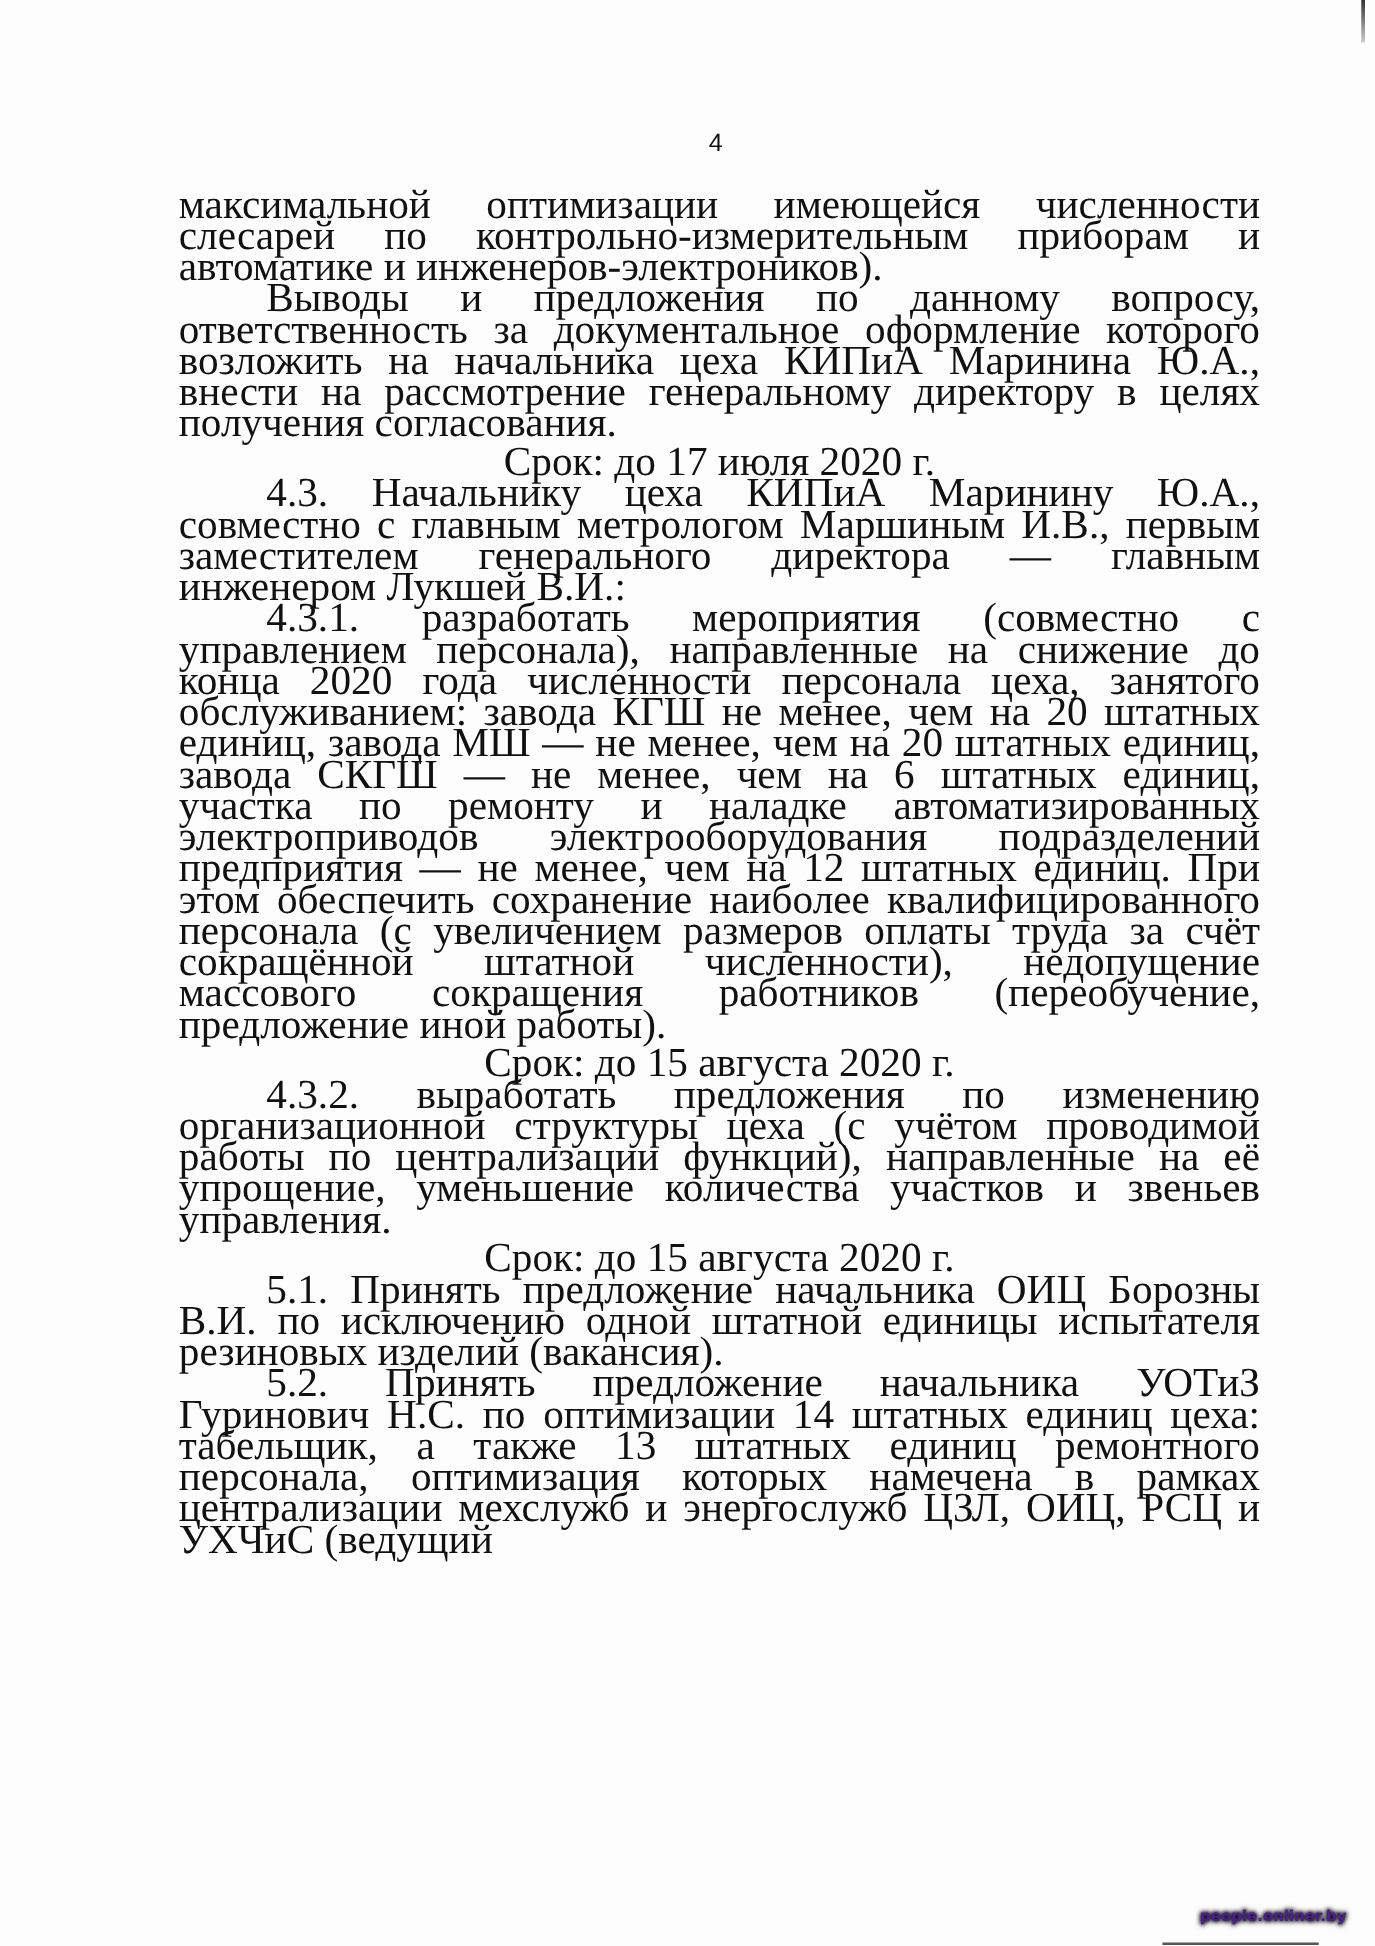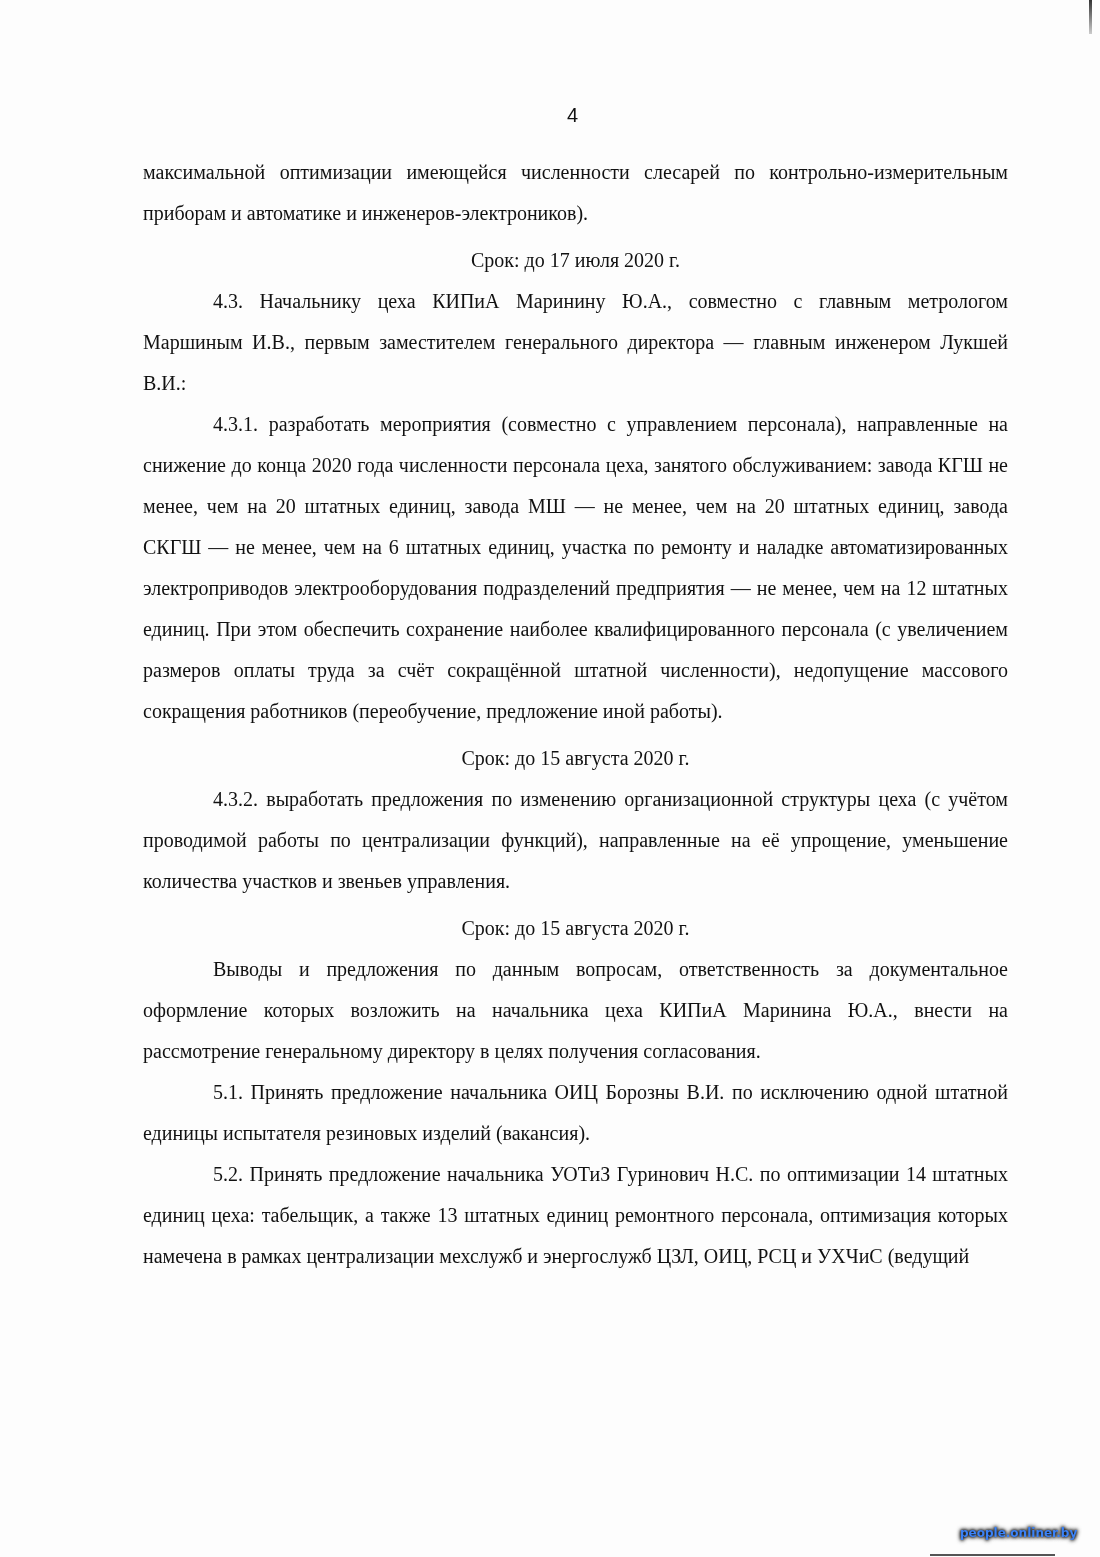--- a/index.html
+++ b/index.html
@@ -4,45 +4,45 @@
   <style>
     html, body { margin: 0; padding: 0; }
     body {
       width: 1100px; height: 1557px; overflow: hidden;
       background: #ffffff; position: relative;
       font-family: "Liberation Serif", "DejaVu Serif", serif;
       color: #111;
     }
     .page { position: absolute; left: 0; top: 0; width: 1100px; height: 1557px; background: #fdfdfd; }
     .page-number { position: absolute; left: 0; width: 1145px; top: 104px; text-align: center; font-size: 20px; font-family: "Liberation Sans", "DejaVu Sans", sans-serif; }
-    .content { position: absolute; left: 143px; top: 152px; width: 865px; font-size: 20px; line-height: 41px; }
+    .content { position: absolute; left: 143px; top: 152px; width: 865px; font-size: 33px; line-height: 25px; }
     .p { text-align: justify; margin: 0; }
     .indent { text-indent: 70px; }
     .deadline { text-align: center; margin: 0; padding-top: 6px; }
     .num5 { text-indent: 82px; margin: 0; }
     .num5 .n { display: inline-block; width: 48px; text-indent: 0; }
     .edge-mark { position: absolute; left: 1089px; top: 0; width: 3px; height: 34px; background: linear-gradient(#333, #ccc); }
-    .watermark { position: absolute; left: 960px; top: 1526px; font-family: "DejaVu Sans", sans-serif; font-weight: bold; font-size: 12px; color: #3b82f6; text-shadow: 0 0 3px #000, 0 0 4px #000, 0 0 5px #333; }
+    .watermark { position: absolute; left: 960px; top: 1526px; font-family: "DejaVu Sans", sans-serif; font-weight: bold; font-size: 12px; color: #4c1d95; text-shadow: 0 0 3px #000, 0 0 4px #000, 0 0 5px #333; }
     .bottom-line { position: absolute; left: 930px; top: 1554px; width: 125px; height: 2px; background: #555; }
   </style>
 </head>
 <body>
 
 <div class="page">
   <div class="edge-mark"></div>
   <div class="page-number">4</div>
 
   <div class="content">
     <p class="p">максимальной оптимизации имеющейся численности слесарей по контрольно-измерительным приборам и автоматике и инженеров-электроников).</p>
+    <p class="p indent">Выводы и предложения по данному вопросу, ответственность за документальное оформление которого возложить на начальника цеха КИПиА Маринина Ю.А., внести на рассмотрение генеральному директору в целях получения согласования.</p>
     <p class="deadline">Срок: до 17 июля 2020 г.</p>
     <p class="p indent">4.3. Начальнику цеха КИПиА Маринину Ю.А., совместно с главным метрологом Маршиным И.В., первым заместителем генерального директора — главным инженером Лукшей В.И.:</p>
     <p class="p indent">4.3.1. разработать мероприятия (совместно с управлением персонала), направленные на снижение до конца 2020 года численности персонала цеха, занятого обслуживанием: завода КГШ не менее, чем на 20 штатных единиц, завода МШ — не менее, чем на 20 штатных единиц, завода СКГШ — не менее, чем на 6 штатных единиц, участка по ремонту и наладке автоматизированных электроприводов электрооборудования подразделений предприятия — не менее, чем на 12 штатных единиц. При этом обеспечить сохранение наиболее квалифицированного персонала (с увеличением размеров оплаты труда за счёт сокращённой штатной численности), недопущение массового сокращения работников (переобучение, предложение иной работы).</p>
     <p class="deadline">Срок: до 15 августа 2020 г.</p>
     <p class="p indent">4.3.2. выработать предложения по изменению организационной структуры цеха (с учётом проводимой работы по централизации функций), направленные на её упрощение, уменьшение количества участков и звеньев управления.</p>
     <p class="deadline">Срок: до 15 августа 2020 г.</p>
-    <p class="p indent">Выводы и предложения по данным вопросам, ответственность за документальное оформление которых возложить на начальника цеха КИПиА Маринина Ю.А., внести на рассмотрение генеральному директору в целях получения согласования.</p>
     <p class="p indent">5.1. Принять предложение начальника ОИЦ Борозны В.И. по исключению одной штатной единицы испытателя резиновых изделий (вакансия).</p>
     <p class="p indent">5.2. Принять предложение начальника УОТиЗ Гуринович Н.С. по оптимизации 14 штатных единиц цеха: табельщик, а также 13 штатных единиц ремонтного персонала, оптимизация которых намечена в рамках централизации мехслужб и энергослужб ЦЗЛ, ОИЦ, РСЦ и УХЧиС (ведущий</p>
   </div>
 
   <div class="watermark">people.onliner.by</div>
   <div class="bottom-line"></div>
 </div>
 
 </body></html>

